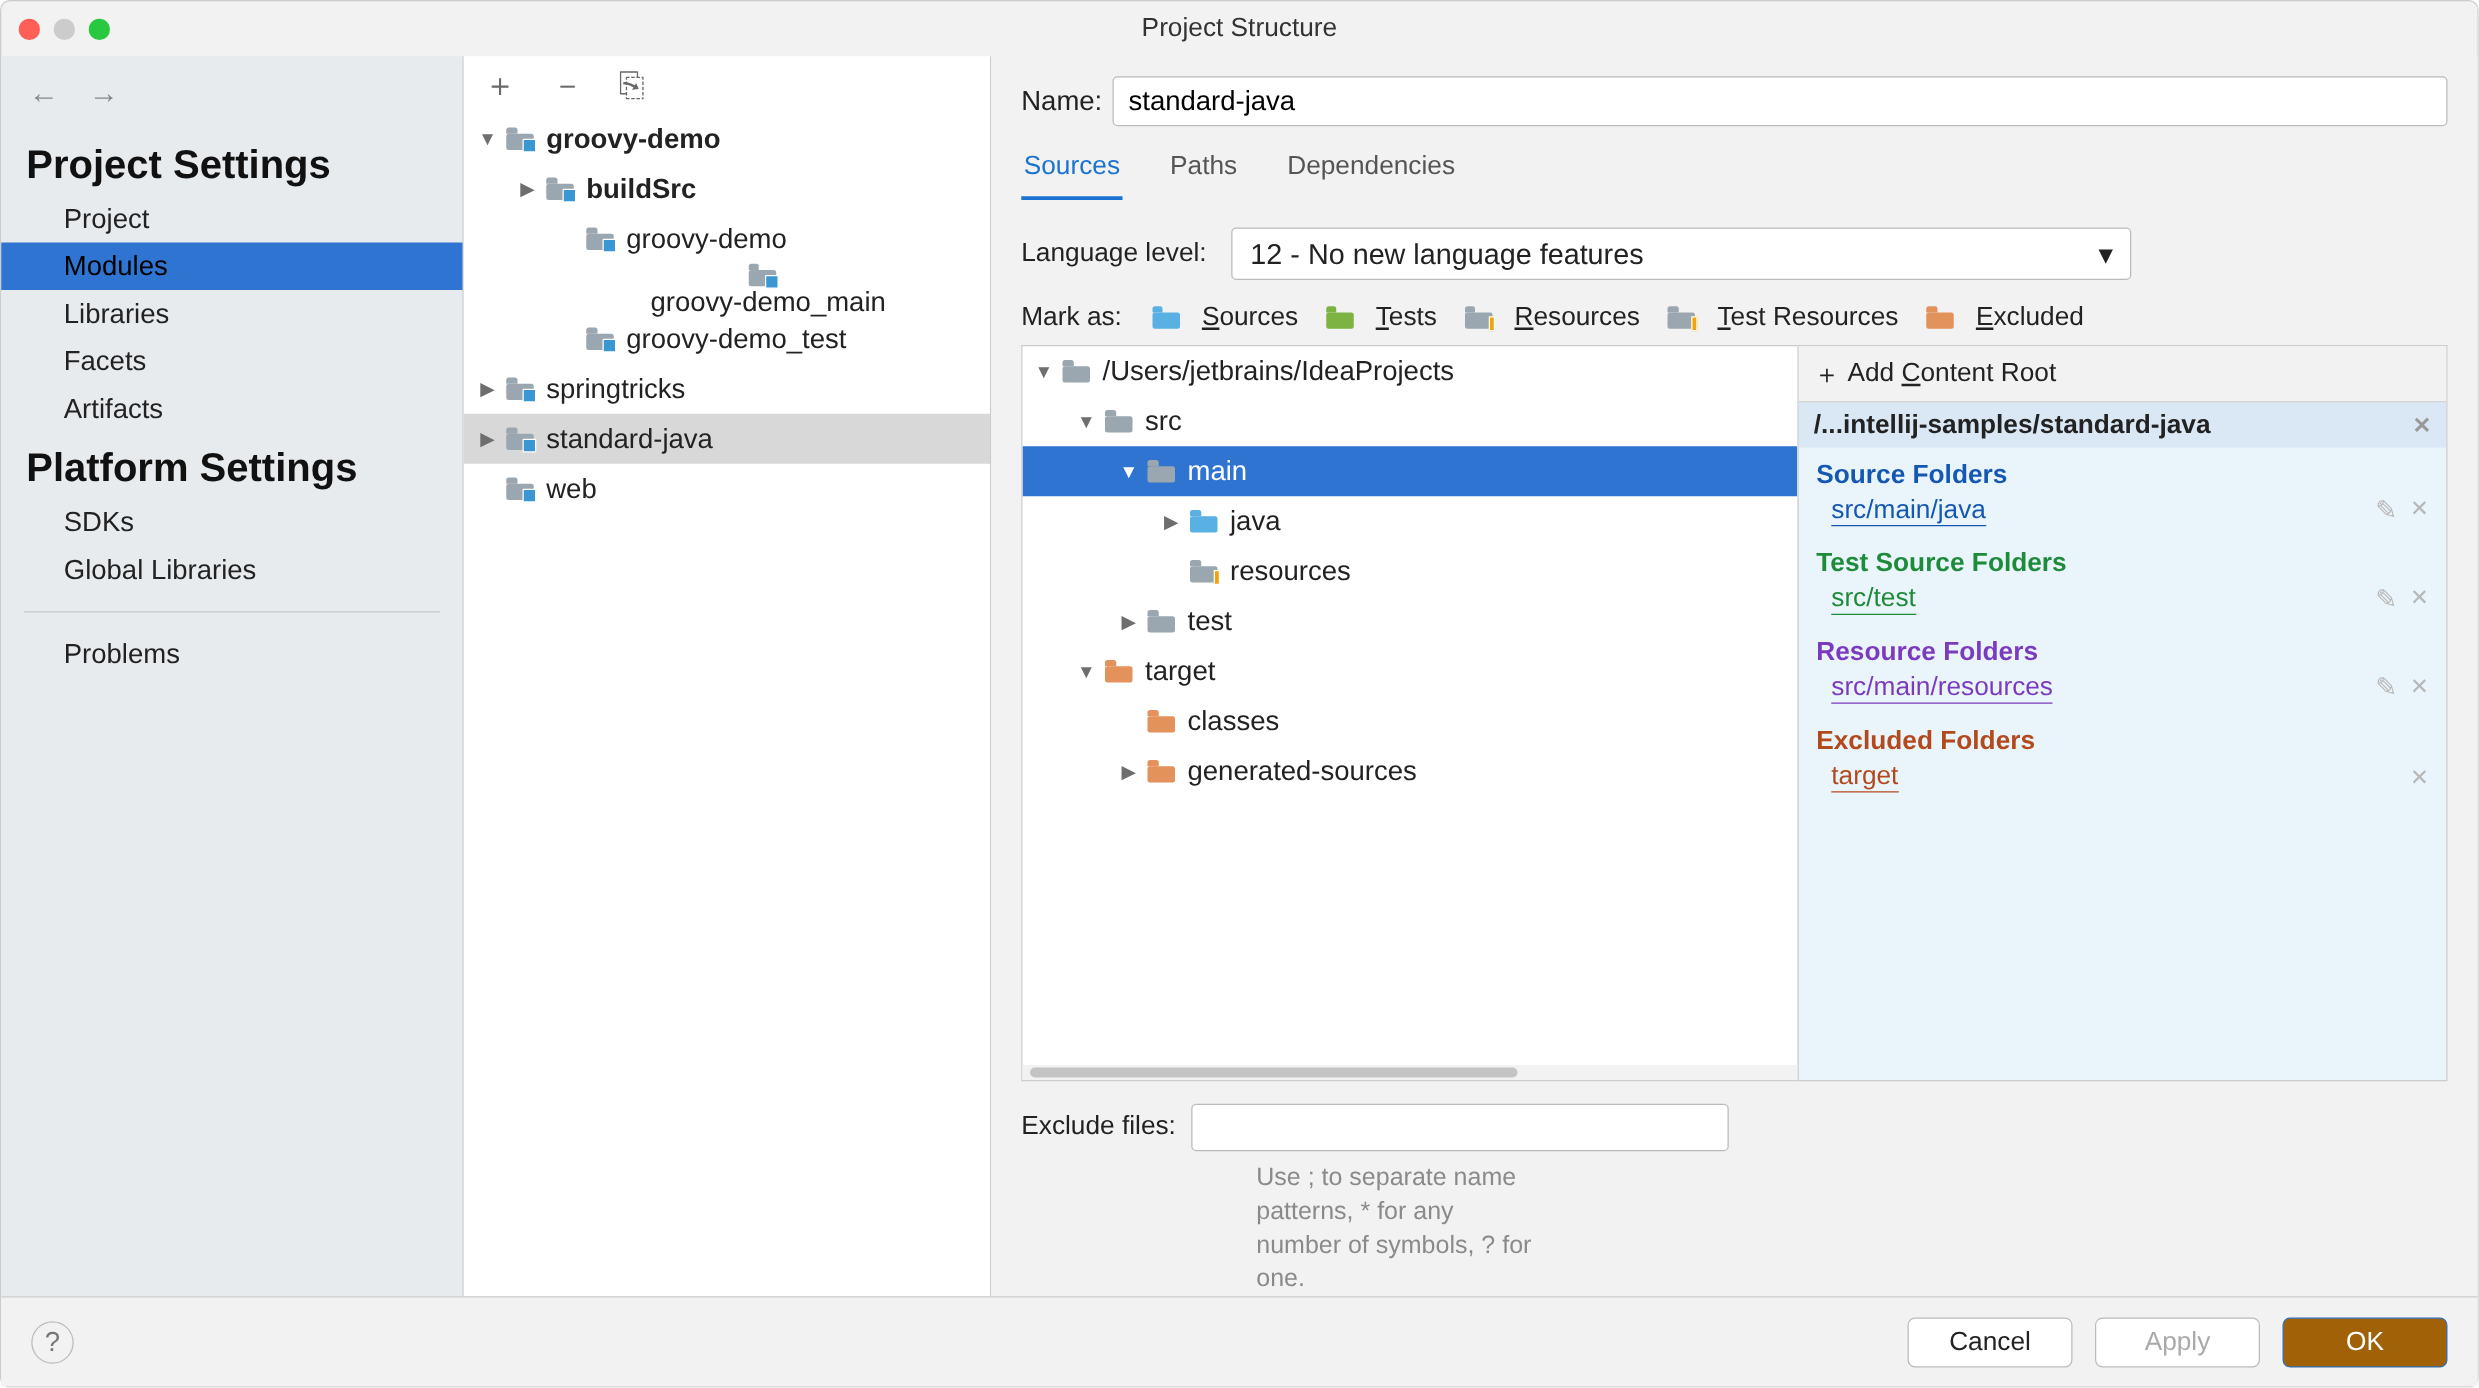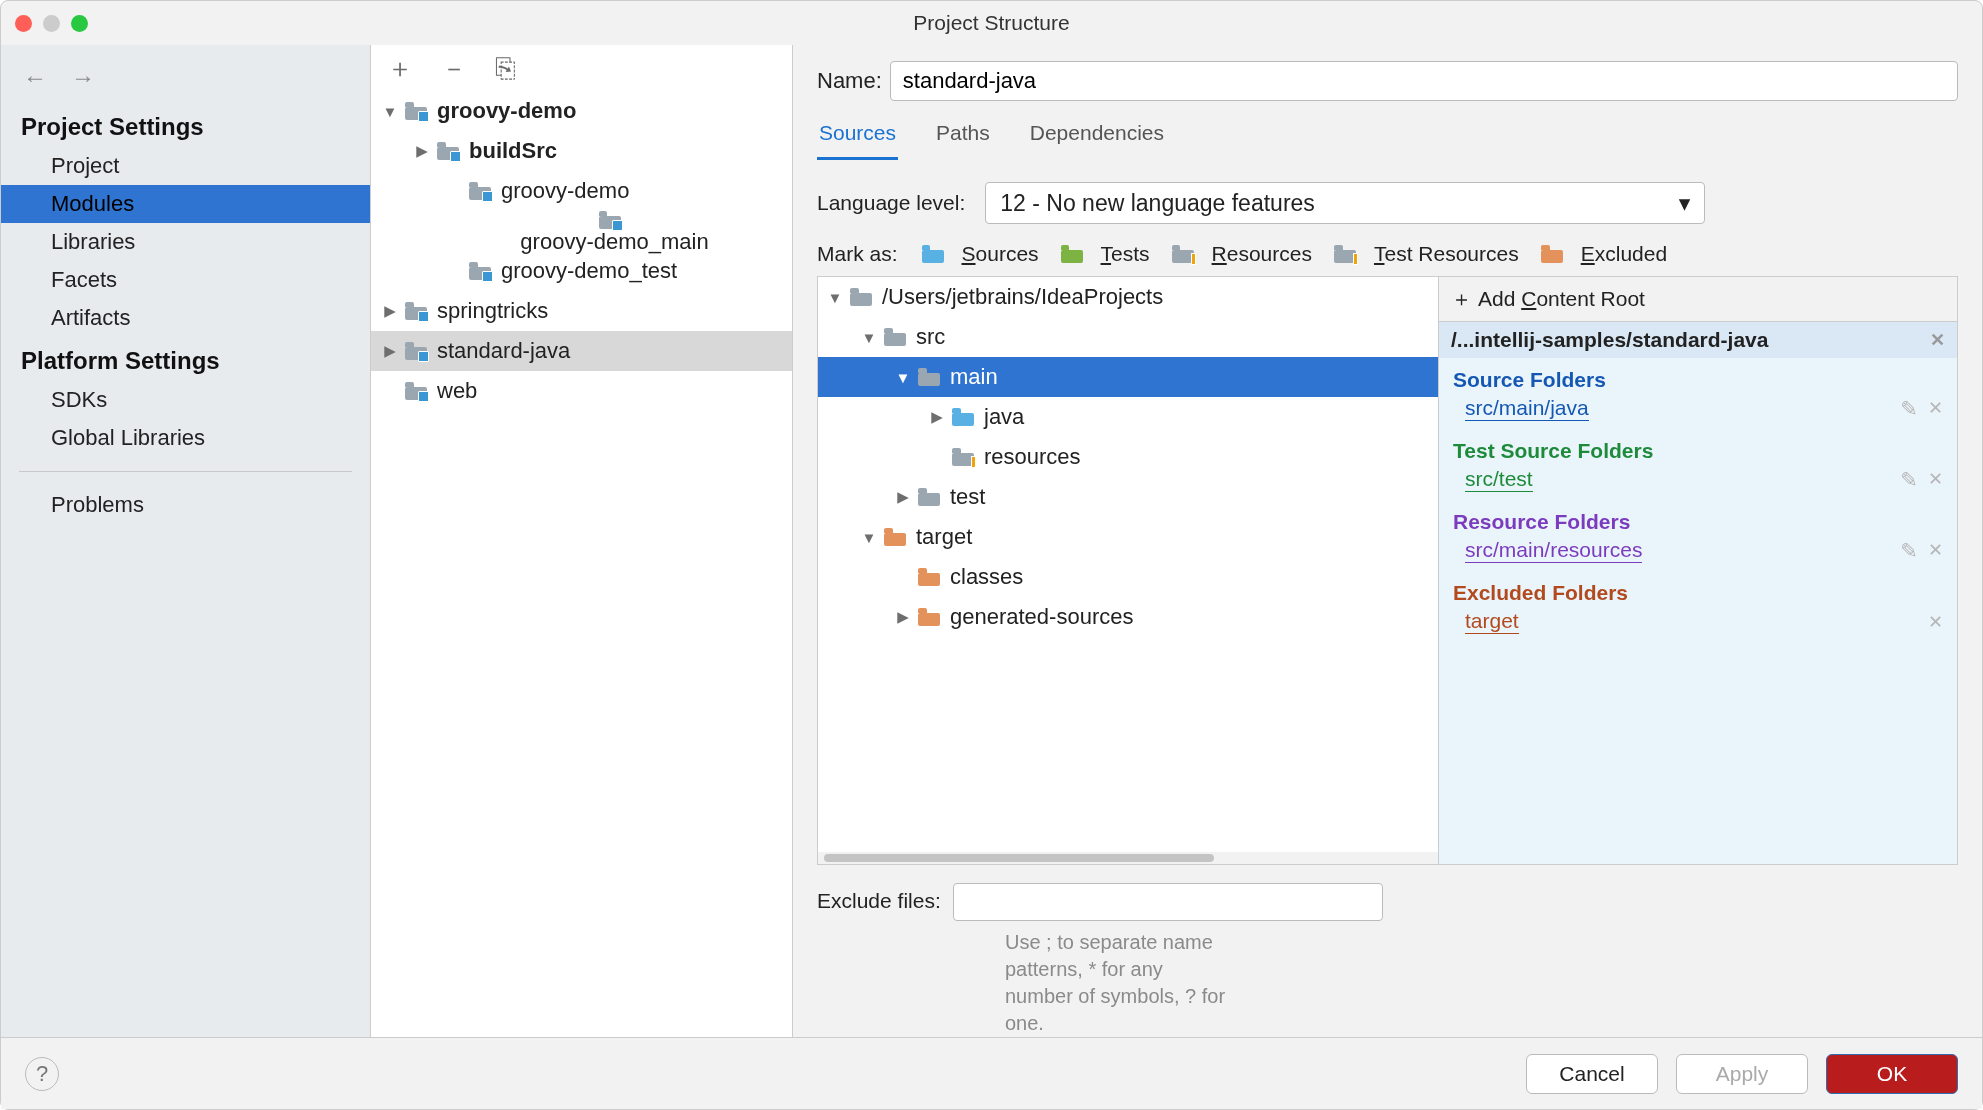--- a/index.html
+++ b/index.html
@@ -7,21 +7,21 @@
 .window { width:1983px; height:1110px; display:flex; flex-direction:column; border:1px solid #ccc; border-radius:8px; background:#f2f2f2; }
 .titlebar { height:44px; display:flex; align-items:center; padding:0 14px; position:relative; }
 .traffic { display:flex; gap:11px; }
 .dot { width:17px; height:17px; border-radius:50%; }
 .dot.red{background:#ff5f57;} .dot.grey{background:#ccc;} .dot.green{background:#28c940;}
 .title { position:absolute; left:0; right:0; text-align:center; font-size:21px; color:#333; }
 .body { flex:1; display:flex; min-height:0; }
 .sidebar { width:370px; background:#e8ebee; border-right:1px solid #ccc; padding-top:8px; display:flex; flex-direction:column; }
 .navarrows { display:flex; gap:24px; padding:8px 14px 14px 22px; }
 .arrow { color:#888; font-size:24px; }
-.sb-group-title { font-weight:700; font-size:24px; padding:10px 20px 6px; color:#111; }
+.sb-group-title { font-weight:700; font-size:32px; padding:10px 20px 6px; color:#111; }
 .sb-item { padding:6px 20px 6px 50px; font-size:22px; color:#222; cursor:default; }
 .sb-item.selected { background:#2f74d0; color:#000000; }
 .sb-divider { height:1px; background:#c9c9c9; margin:14px 18px; }
 .middle { width:422px; background:#fff; border-right:1px solid #ccc; display:flex; flex-direction:column; }
 .mid-toolbar { display:flex; gap:28px; padding:10px 16px; font-size:26px; color:#6a6a6a; }
 .mid-toolbar span{line-height:1;}
 .tree { flex:1; overflow:auto; }
 .trow { display:flex; align-items:center; height:40px; padding-right:8px; }
 .trow.selected { background:#d8d8d8; }
 .twist { width:18px; text-align:center; color:#6e6e6e; font-size:15px; margin-right:6px;}
@@ -63,21 +63,21 @@
 .section-line .txt{border-bottom:1px solid currentColor;}
 .section-line .tools{margin-left:auto;display:flex;gap:10px;color:#b7b7b7;}
 .clr-source{color:#1458b3;} .clr-test{color:#1e8b3b;} .clr-res{color:#7b3bbf;} .clr-exc{color:#b24a1e;}
 .exclrow{display:flex;align-items:flex-start;gap:12px;padding:18px 24px 0 24px;}
 .exclrow input{width:430px;height:38px;border:1px solid #bbb;border-radius:4px;background:#fff;padding:0 10px;font-size:20px;}
 .hint{font-size:20px;color:#8a8a8a;padding:8px 24px 0 212px;max-width:460px;line-height:1.35;}
 .footer { height:72px; border-top:1px solid #ccc; display:flex; align-items:center; padding:0 24px; background:#f2f2f2;}
 .helpbtn{width:34px;height:34px;border:1px solid #bbb;border-radius:50%;display:flex;align-items:center;justify-content:center;color:#777;font-size:22px;}
 .footbtns{margin-left:auto;display:flex;gap:18px;}
 .btn{min-width:132px;height:40px;border:1px solid #bbb;border-radius:6px;background:#fff;font-size:21px;display:flex;align-items:center;justify-content:center;}
-.btn.primary{background:#b91c1c;border-color:#2f6db4;color:#fff;}
+.btn.primary{background:#a16207;border-color:#2f6db4;color:#fff;}
 .btn.disabled{color:#aaa;}
 .pencil::before{content:"✎";}
 .x{font-size:18px;}
 </style>
 </head>
 <body>
 
 <div class="window">
   <div class="titlebar">
     <div class="traffic">

